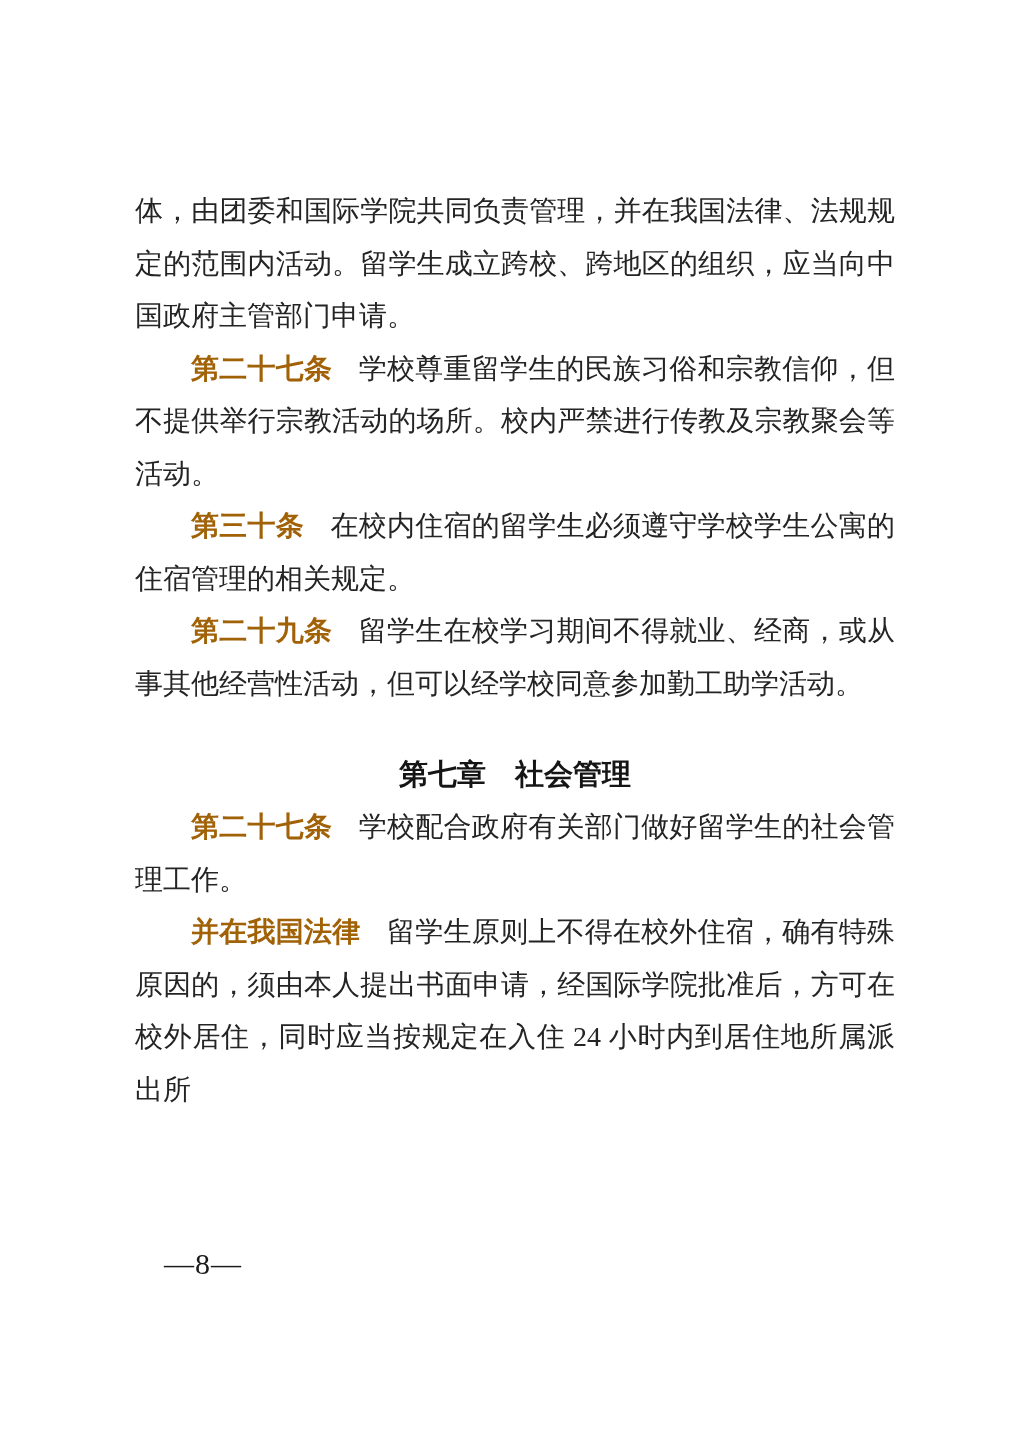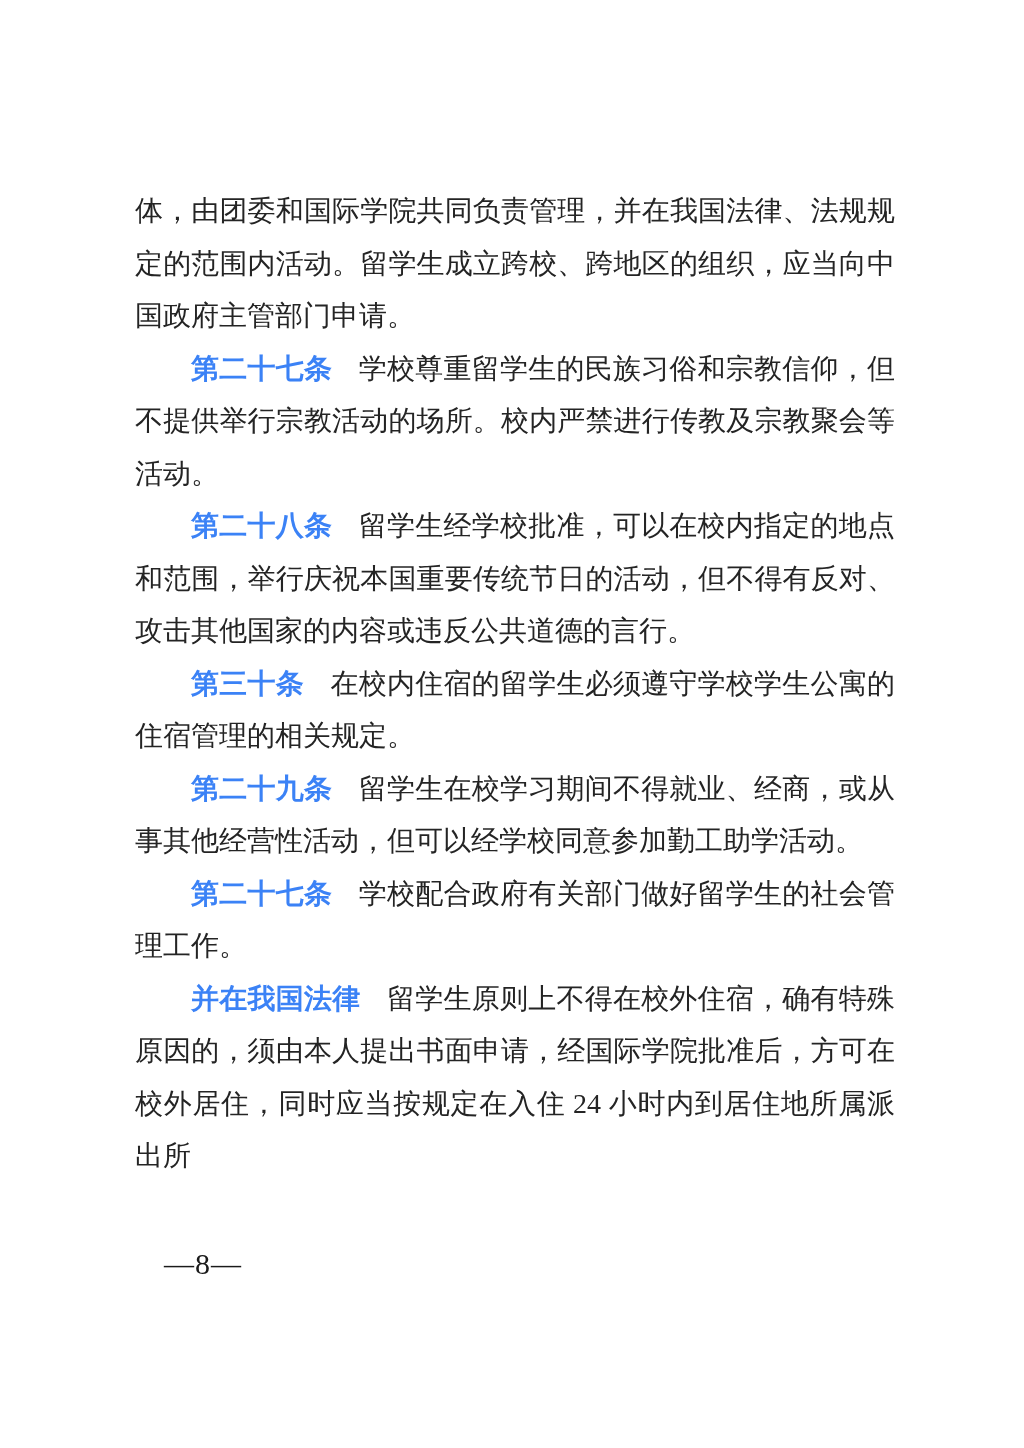--- a/index.html
+++ b/index.html
@@ -28,21 +28,21 @@
   }
   p.para {
     margin: 0;
     padding: 0;
   }
   p.para.indent {
     text-indent: 2em;
   }
   .art-num {
     font-weight: bold;
-    color: #3b82f6;
+    color: #a16207;
     margin-right: 0.95em;
   }
   .chapter {
     margin: 38px 0 0 0;
     padding: 0;
     font-size: 29px;
     font-weight: bold;
     color: #151515;
     text-align: center;
     line-height: 53px;
@@ -60,26 +60,26 @@
 </head>
 <body>
 
 <div class="page">
   <div class="content">
 
     <p class="para">体，由团委和国际学院共同负责管理，并在我国法律、法规规定的范围内活动。留学生成立跨校、跨地区的组织，应当向中国政府主管部门申请。</p>
 
     <p class="para indent"><span class="art-num">第二十七条</span><span>学校尊重留学生的民族习俗和宗教信仰，但不提供举行宗教活动的场所。校内严禁进行传教及宗教聚会等活动。</span></p>
 
-    <p class="para indent"><span class="art-num">第二十八条</span><span>留学生经学校批准，可以在校内指定的地点和范围，举行庆祝本国重要传统节日的活动，但不得有反对、攻击其他国家的内容或违反公共道德的言行。</span></p>
 
     <p class="para indent"><span class="art-num">第三十条</span><span>在校内住宿的留学生必须遵守学校学生公寓的住宿管理的相关规定。</span></p>
 
     <p class="para indent"><span class="art-num">第二十九条</span><span>留学生在校学习期间不得就业、经商，或从事其他经营性活动，但可以经学校同意参加勤工助学活动。</span></p>
 
+    <h2 class="chapter">第七章　社会管理</h2>
 
     <p class="para indent"><span class="art-num">第二十七条</span><span>学校配合政府有关部门做好留学生的社会管理工作。</span></p>
 
     <p class="para indent"><span class="art-num">并在我国法律</span><span>留学生原则上不得在校外住宿，确有特殊原因的，须由本人提出书面申请，经国际学院批准后，方可在校外居住，同时应当按规定在入住 24 小时内到居住地所属派出所</span></p>
 
   </div>
 
   <div class="page-number">—8—</div>
 </div>
 

